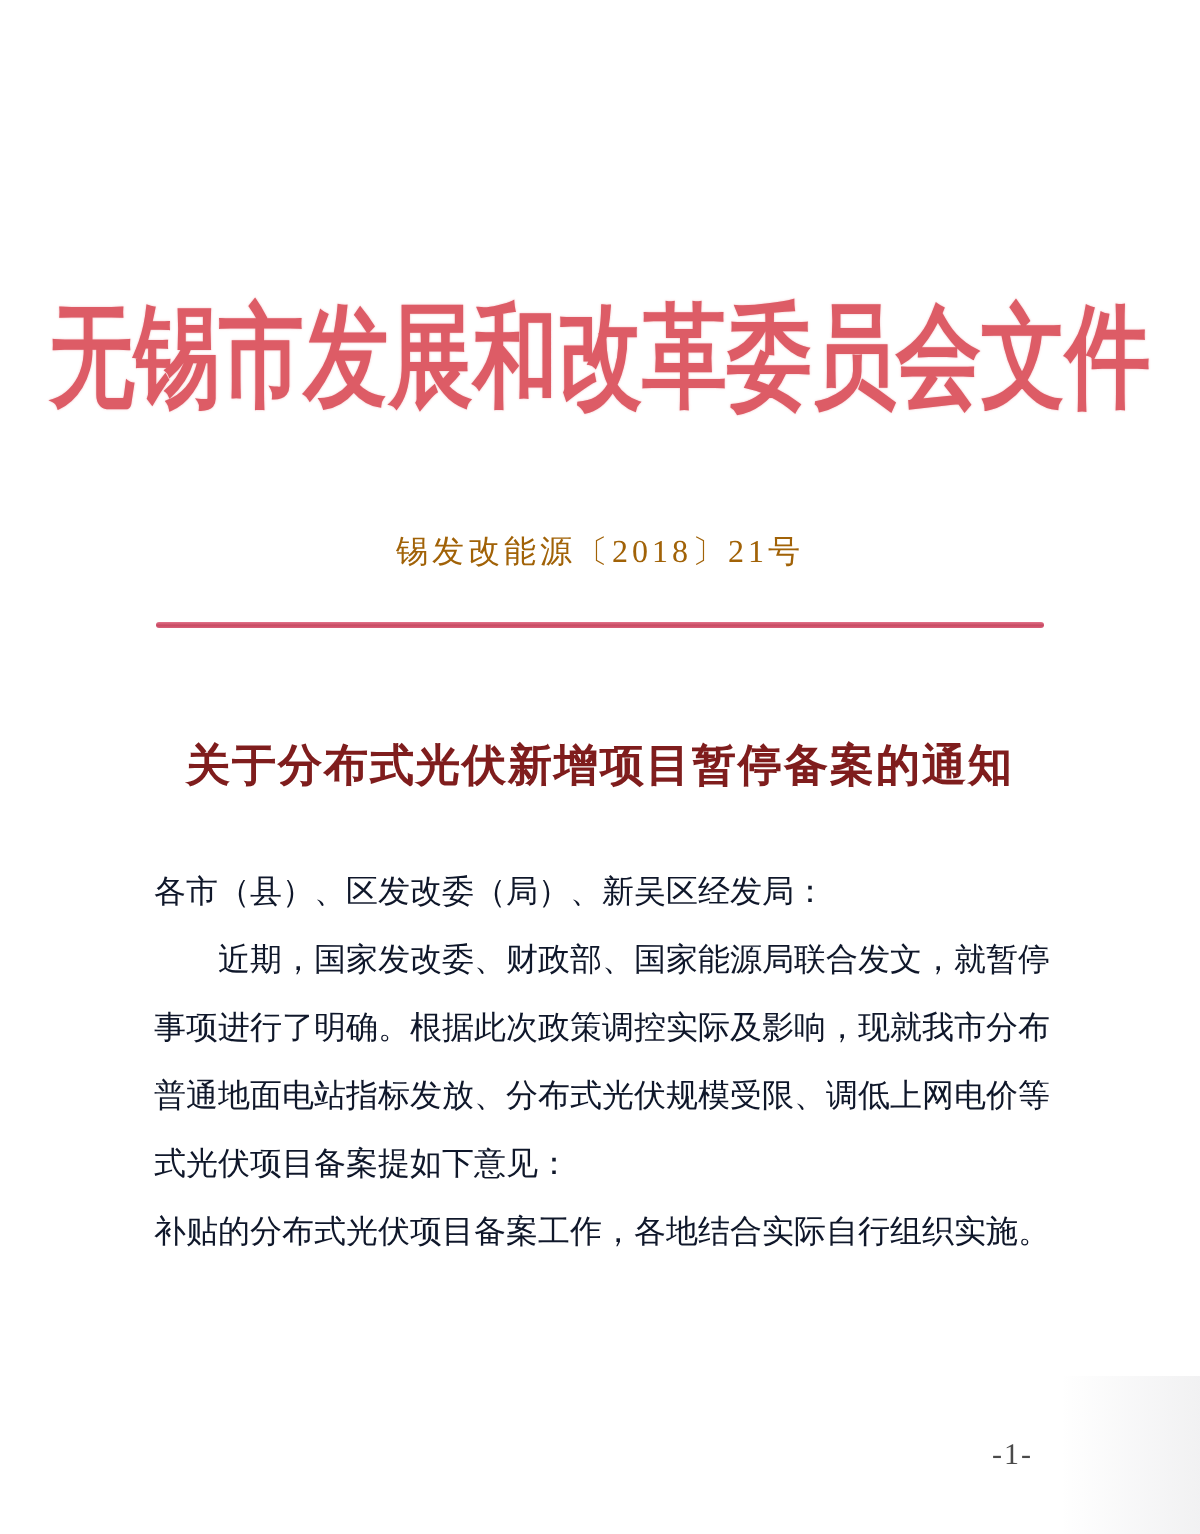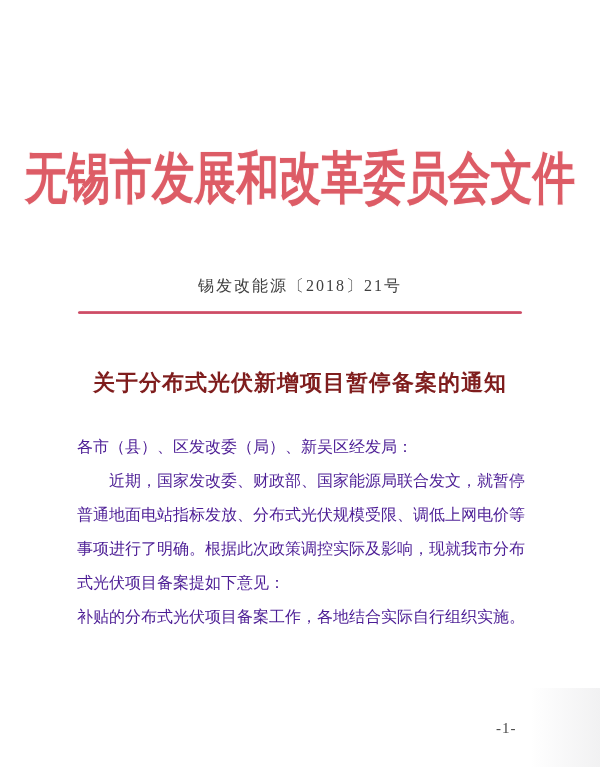--- a/index.html
+++ b/index.html
@@ -33,27 +33,27 @@
     white-space: nowrap;
     letter-spacing: 0px;
     transform: scale(0.92, 1.22);
     transform-origin: center center;
     text-shadow: 0 0 1px rgba(221, 92, 102, 0.45);
   }
 
   
   .doc-number {
     position: absolute;
-    top: 276px;
+    top: 266px;
     left: 0;
     width: 600px;
     text-align: center;
     font-size: 16px;
     letter-spacing: 2px;
-    color: #404040;
+    color: #a16207;
   }
 
   
   .red-line {
     position: absolute;
     top: 311px;
     left: 78px;
     width: 444px;
     height: 3px;
     background: linear-gradient(to bottom, #e2728a 0%, #c84a62 55%, #d8607a 100%);
@@ -74,21 +74,21 @@
   }
 
   
   .doc-body {
     position: absolute;
     top: 430px;
     left: 77px;
     width: 452px;
     font-size: 16px;
     line-height: 34px;
-    color: #4c1d95;
+    color: #0f172a;
     letter-spacing: 0px;
   }
   .doc-body .line { white-space: nowrap; }
   .doc-body .line.indent { padding-left: 32px; }
 
   
   .page-number {
     position: absolute;
     top: 720px;
     left: 496px;
@@ -119,22 +119,22 @@
 
   <div class="doc-number">锡发改能源〔2018〕21号</div>
 
   <div class="red-line"></div>
 
   <div class="doc-title">关于分布式光伏新增项目暂停备案的通知</div>
 
   <div class="doc-body">
     <div class="line">各市（县）、区发改委（局）、新吴区经发局：</div>
     <div class="line indent">近期，国家发改委、财政部、国家能源局联合发文，就暂停</div>
+    <div class="line">事项进行了明确。根据此次政策调控实际及影响，现就我市分布</div>
     <div class="line">普通地面电站指标发放、分布式光伏规模受限、调低上网电价等</div>
-    <div class="line">事项进行了明确。根据此次政策调控实际及影响，现就我市分布</div>
     <div class="line">式光伏项目备案提如下意见：</div>
     <div class="line">补贴的分布式光伏项目备案工作，各地结合实际自行组织实施。</div>
   </div>
 
   <div class="page-number">-1-</div>
 
   <div class="scan-shadow"></div>
 
 </div>
 

